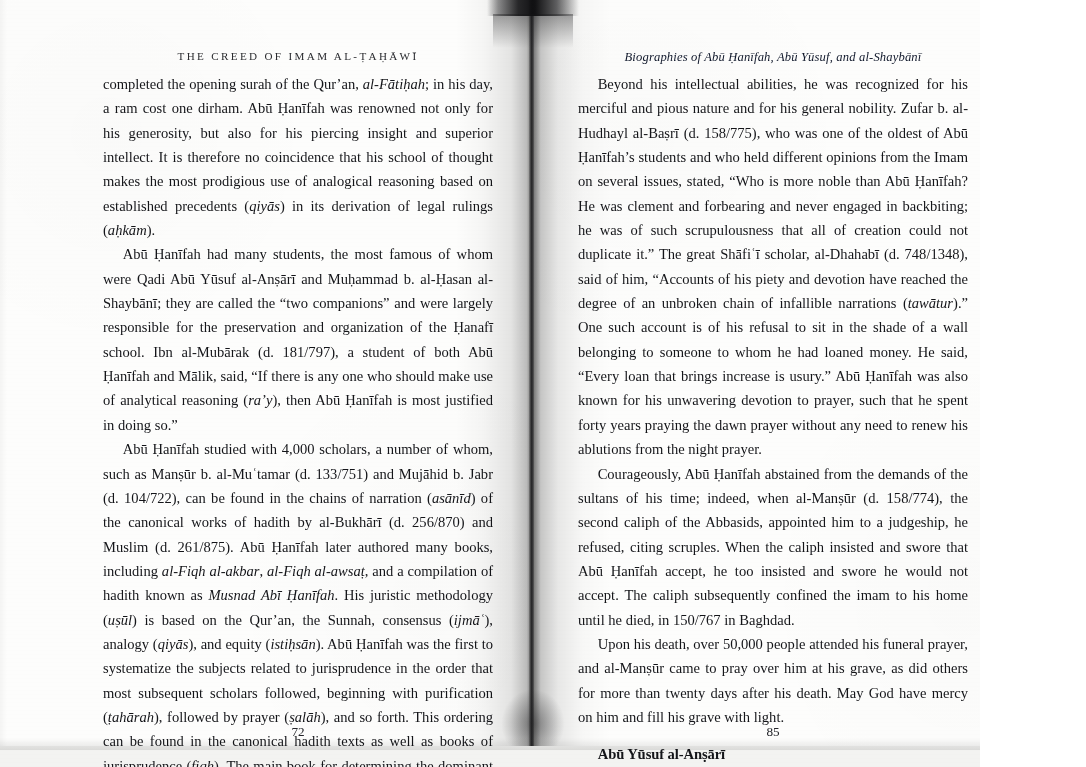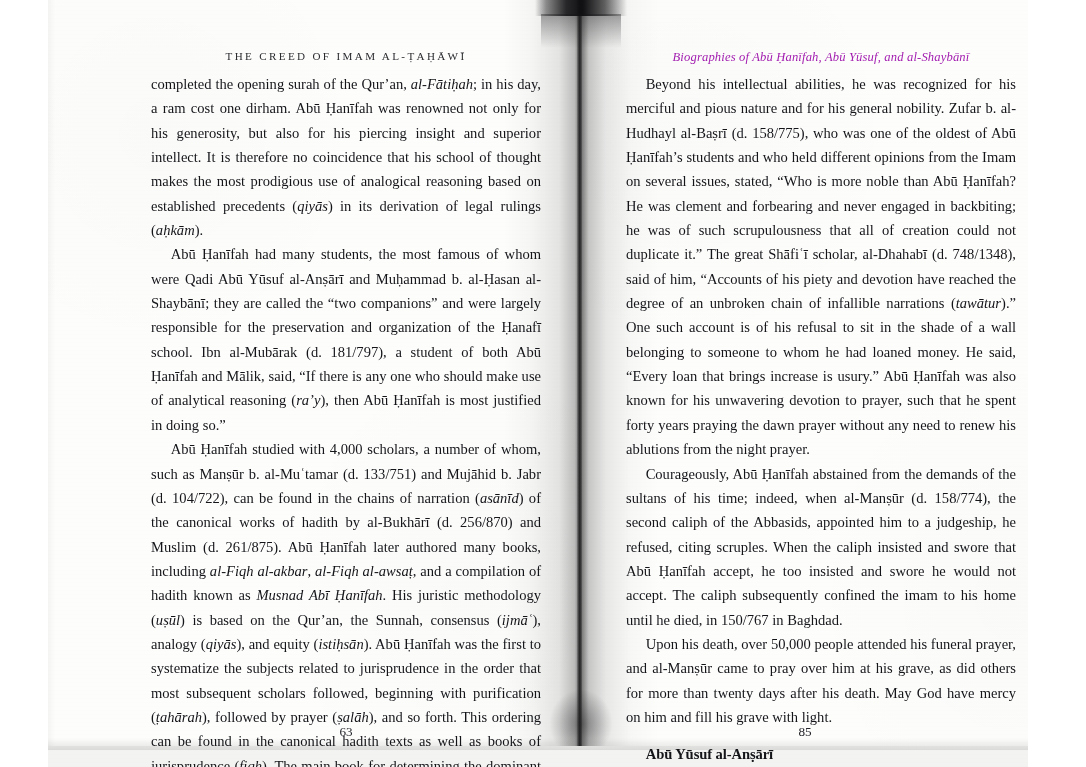--- a/index.html
+++ b/index.html
@@ -10,21 +10,20 @@
   }
 
   #scan {
     position: relative;
     width: 980px;
     height: 767px;
     overflow: hidden;
     background: #f3f3f1;
     font-family: "Liberation Serif", "DejaVu Serif", serif;
     color: #15161a;
-    margin-left: 48px;
     -webkit-font-smoothing: antialiased;
   }
 
   
   .sheet {
     position: absolute;
     top: 0;
     height: 746px;
     background: #fdfdfc;
   }
@@ -160,21 +159,21 @@
 
   .running-head-recto {
     position: absolute;
     top: 50px;
     left: 578px;
     width: 390px;
     text-align: center;
     font-style: italic;
     font-size: 12.6px;
     letter-spacing: 0.15px;
-    color: #a21caf;
+    color: #0f172a;
     white-space: nowrap;
   }
 
   .body {
     position: absolute;
     top: 72px;
     width: 390px;
     font-size: 14.55px;
     line-height: 24.35px;
     text-align: justify;
@@ -214,21 +213,21 @@
 
   .folio {
     position: absolute;
     top: 724px;
     width: 390px;
     text-align: center;
     font-size: 13.2px;
     color: #222328;
   }
   .folio.left  { left: 103px; }
-  .folio.right { left: 562px; }
+  .folio.right { left: 578px; }
 
   
   .noise {
     position: absolute;
     inset: 0;
     pointer-events: none;
     opacity: 0.5;
     background-image:
       repeating-linear-gradient(0deg, rgba(0,0,0,0.012) 0px, rgba(0,0,0,0) 2px, rgba(0,0,0,0) 4px);
   }
@@ -247,21 +246,21 @@
 
   <div class="running-head verso">The Creed of Imam al-Ṭaḥāwī</div>
 
   <div class="body left">
     <p class="noindent">completed the opening surah of the Qur’an, <i>al-Fātiḥah</i>; in his day, a ram cost one dirham. Abū Ḥanīfah was renowned not only for his generosity, but also for his piercing insight and superior intellect. It is therefore no coincidence that his school of thought makes the most prodigious use of analogical reasoning based on established precedents (<i>qiyās</i>) in its derivation of legal rulings (<i>aḥkām</i>).</p>
     <p>Abū Ḥanīfah had many students, the most famous of whom were Qadi Abū Yūsuf al-Anṣārī and Muḥammad b. al-Ḥasan al-Shaybānī; they are called the “two companions” and were largely responsible for the preservation and organization of the Ḥanafī school. Ibn al-Mubārak (d. 181/797), a student of both Abū Ḥanīfah and Mālik, said, “If there is any one who should make use of analytical reasoning (<i>ra’y</i>), then Abū Ḥanīfah is most justified in doing so.”</p>
     <p>Abū Ḥanīfah studied with 4,000 scholars, a number of whom, such as Manṣūr b. al-Muʿtamar (d. 133/751) and Mujāhid b. Jabr (d. 104/722), can be found in the chains of narration (<i>asānīd</i>) of the canonical works of hadith by al-Bukhārī (d. 256/870) and Muslim (d. 261/875). Abū Ḥanīfah later authored many books, including <i>al-Fiqh al-akbar</i>, <i>al-Fiqh al-awsaṭ</i>, and a compilation of hadith known as <i>Musnad Abī Ḥanīfah</i>. His juristic methodology (<i>uṣūl</i>) is based on the Qur’an, the Sunnah, consensus (<i>ijmāʿ</i>), analogy (<i>qiyās</i>), and equity (<i>istiḥsān</i>). Abū Ḥanīfah was the first to systematize the subjects related to jurisprudence in the order that most subsequent scholars followed, beginning with purification (<i>ṭahārah</i>), followed by prayer (<i>ṣalāh</i>), and so forth. This ordering can be found in the canonical hadith texts as well as books of jurisprudence (<i>fiqh</i>). The main book for determining the dominant opinion in the Ḥanafī school is  by Ibn ʿĀbidīn (d. 1252/1836).</p>
 
   </div>
 
-  <div class="folio left">63</div>
+  <div class="folio left">72</div>
 
   <div class="running-head-recto">Biographies of Abū Ḥanīfah, Abū Yūsuf, and al-Shaybānī</div>
 
   <div class="body right">
     <p>Beyond his intellectual abilities, he was recognized for his merciful and pious nature and for his general nobility. Zufar b. al-Hudhayl al-Baṣrī (d. 158/775), who was one of the oldest of Abū Ḥanīfah’s students and who held different opinions from the Imam on several issues, stated, “Who is more noble than Abū Ḥanīfah? He was clement and forbearing and never engaged in backbiting; he was of such scrupulousness that all of creation could not duplicate it.” The great Shāfiʿī scholar, al-Dhahabī (d. 748/1348), said of him, “Accounts of his piety and devotion have reached the degree of an unbroken chain of infallible narrations (<i>tawātur</i>).” One such account is of his refusal to sit in the shade of a wall belonging to someone to whom he had loaned money. He said, “Every loan that brings increase is usury.” Abū Ḥanīfah was also known for his unwavering devotion to prayer, such that he spent forty years praying the dawn prayer without any need to renew his ablutions from the night prayer.</p>
     <p>Courageously, Abū Ḥanīfah abstained from the demands of the sultans of his time; indeed, when al-Manṣūr (d. 158/774), the second caliph of the Abbasids, appointed him to a judgeship, he refused, citing scruples. When the caliph insisted and swore that Abū Ḥanīfah accept, he too insisted and swore he would not accept. The caliph subsequently confined the imam to his home until he died, in 150/767 in Baghdad.</p>
     <p>Upon his death, over 50,000 people attended his funeral prayer, and al-Manṣūr came to pray over him at his grave, as did others for more than twenty days after his death. May God have mercy on him and fill his grave with light.</p>
 
     <p class="subhead">Abū Yūsuf al-Anṣārī</p>
     <p class="subhead-sub">Yaʿqūb b. Ibrāhīm b. Ḥabīb al-Anṣārī al-Kūfī al-Baghdādī, also known as Abū Yūsuf (d. 182/798)</p>

